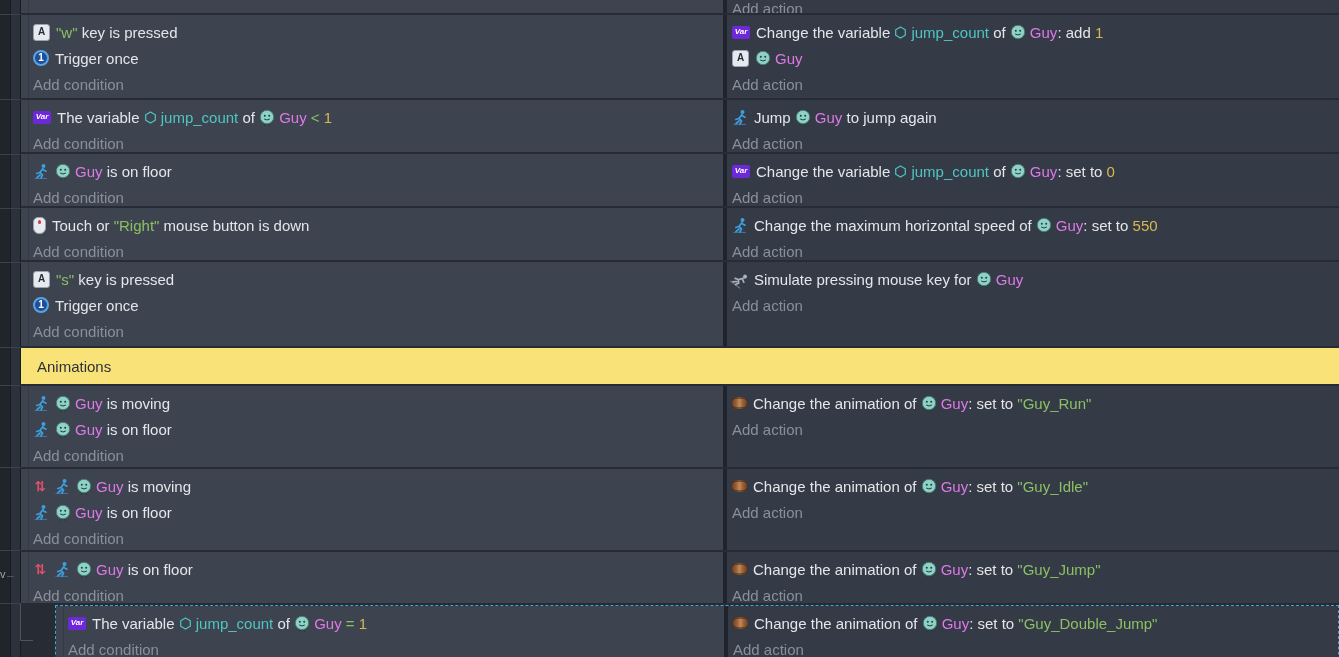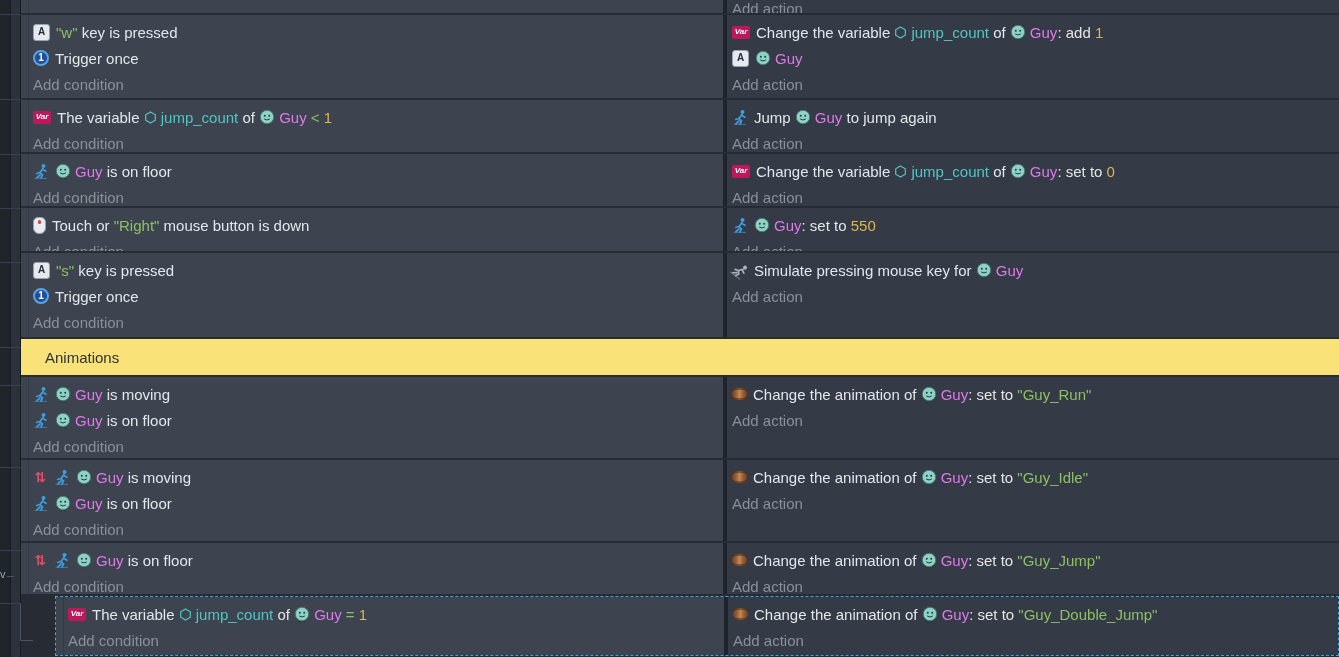--- a/index.html
+++ b/index.html
@@ -15,31 +15,31 @@
   .events{flex:1;position:relative;overflow:hidden}
   .row{display:flex;margin-bottom:2px;position:relative}
   .cond{width:702px;flex:none;background:#3d4450;position:relative;overflow:hidden}
   .cond::before{content:"";position:absolute;left:7px;top:0;bottom:0;width:1px;background:rgba(0,0,0,.12)}
   .cond-inner{padding:4px 6px 0 12px}
   .act{flex:1;background:#343a46;border-left:4px solid #1f242c;padding:4px 4px 0 5px;overflow:hidden}
   .line{height:26px;display:flex;align-items:center;white-space:pre}
   .addlink{color:#8a909b}
   .partial{height:13px;overflow:hidden}
   .partial .act .line{margin-top:-9px}
-  .grouprow{height:36px;display:flex;align-items:center;padding-left:24px;margin-bottom:2px}
+  .grouprow{height:36px;display:flex;align-items:center;padding-left:16px;margin-bottom:2px}
   .w{color:#e3e6ea}.g{color:#8cc063}.y{color:#d9b84e}.p{color:#e5e5e5}
   .m{color:#df79e8;font-weight:normal}.t{color:#4fc6c3}
   
   .ic{flex:none;display:inline-flex;align-items:center;justify-content:center;margin-right:6px}
   .ic-inline{margin-right:4px}
   .i-kbd{width:15px;height:15px;background:#e6e9ed;border:1px solid #9aa2ad;border-radius:3px;
     color:#242e3c;font-size:10px;font-weight:bold;line-height:1}
   .i-once{width:16px;height:16px;border-radius:50%;background:#1d4f9e;border:2px solid #5ca4e0;
     box-sizing:border-box;color:#fff;font-size:10px;font-weight:bold;line-height:1}
-  .i-var{width:18px;height:13px;background:#be185d;border-radius:2px;color:#fff;
+  .i-var{width:18px;height:13px;background:#6d28d9;border-radius:2px;color:#fff;
     font-size:8px;font-weight:bold;font-style:italic;line-height:1}
   .i-mouse{width:11px;height:15px;background:#e8ebef;border:1px solid #99a1ac;
     border-radius:5px 5px 6px 6px;position:relative}
   .i-mouse::after{content:"";position:absolute;left:3.5px;top:2px;width:3px;height:4px;
     border-radius:2px;background:#d24040}
   .i-anim{width:15px;height:12px;border-radius:4px;
     background:linear-gradient(90deg,#6e4226,#9a6038 28%,#c08a55 50%,#9a6038 72%,#6e4226);
     box-shadow:inset 0 2px 0 rgba(0,0,0,.35), inset 0 -2px 0 rgba(0,0,0,.35)}
   .i-inv{width:15px;height:16px;color:#e0506a;font-size:14px;font-weight:bold;
     transform:rotate(90deg);font-family:"DejaVu Sans",sans-serif}
@@ -149,33 +149,33 @@
               </svg></span><span class="t">jump_count</span><span class="w"> of </span><span class="ic ic-inline"><svg class="glyph-svg" width="16" height="17" viewBox="0 0 16 17">
                 <path d="M5.8 14.8 L5.6 16.3 M10.2 14.8 L10.4 16.3" stroke="#24403a" stroke-width="1.4" stroke-linecap="round"></path>
                 <circle cx="8" cy="8" r="6.7" fill="#8ed2c7" stroke="#4a7a72" stroke-width="1"></circle>
                 <circle cx="5.8" cy="6.8" r="1" fill="#24403a"></circle>
                 <circle cx="10.2" cy="6.8" r="1" fill="#24403a"></circle>
                 <path d="M5.5 10.2 Q8 12 10.5 10.2" stroke="#24403a" stroke-width="1" fill="none" stroke-linecap="round"></path>
               </svg></span><span class="m">Guy</span><span class="w">: </span><span class="p">set to</span><span class="y"> 0</span></div>
           <div class="line addlink">Add action</div>
         </div>
       </div>
-      <div class="row" style="height: 43px;">
+      <div class="row" style="height: 52px;">
         <div class="cond">
           <div class="cond-inner">
             <div class="line"><span class="ic i-mouse"></span><span class="w">Touch or </span><span class="g">"Right"</span><span class="w"> mouse button is down</span></div>
             <div class="line addlink">Add condition</div>
           </div>
         </div>
         <div class="act">
           <div class="line"><span class="ic"><svg class="glyph-svg" width="16" height="16" viewBox="0 0 16 16">
                 <circle cx="10.5" cy="3" r="2" fill="#3e9ede"></circle>
                 <path d="M10 5.5 L7 9.5 L9.5 12 L8 15 M7 9.5 L3.8 10.5 M9.8 6.5 L13 8.2 M7 12 L4 14.6" stroke="#3e9ede" stroke-width="1.7" fill="none" stroke-linecap="round"></path>
                 <path d="M1.5 15.5 L14 15.5" stroke="#3e9ede" stroke-width="1.3" opacity=".55"></path>
-              </svg></span><span class="ic ic-inline"><svg class="glyph-svg" width="16" height="17" viewBox="0 0 16 17">
+              </svg></span><span class="w">Change the maximum horizontal speed of </span><span class="ic ic-inline"><svg class="glyph-svg" width="16" height="17" viewBox="0 0 16 17">
                 <path d="M5.8 14.8 L5.6 16.3 M10.2 14.8 L10.4 16.3" stroke="#24403a" stroke-width="1.4" stroke-linecap="round"></path>
                 <circle cx="8" cy="8" r="6.7" fill="#8ed2c7" stroke="#4a7a72" stroke-width="1"></circle>
                 <circle cx="5.8" cy="6.8" r="1" fill="#24403a"></circle>
                 <circle cx="10.2" cy="6.8" r="1" fill="#24403a"></circle>
                 <path d="M5.5 10.2 Q8 12 10.5 10.2" stroke="#24403a" stroke-width="1" fill="none" stroke-linecap="round"></path>
               </svg></span><span class="m">Guy</span><span class="w">: </span><span class="p">set to</span><span class="y"> 550</span></div>
           <div class="line addlink">Add action</div>
         </div>
       </div>
       <div class="row" style="height: 84px;">

